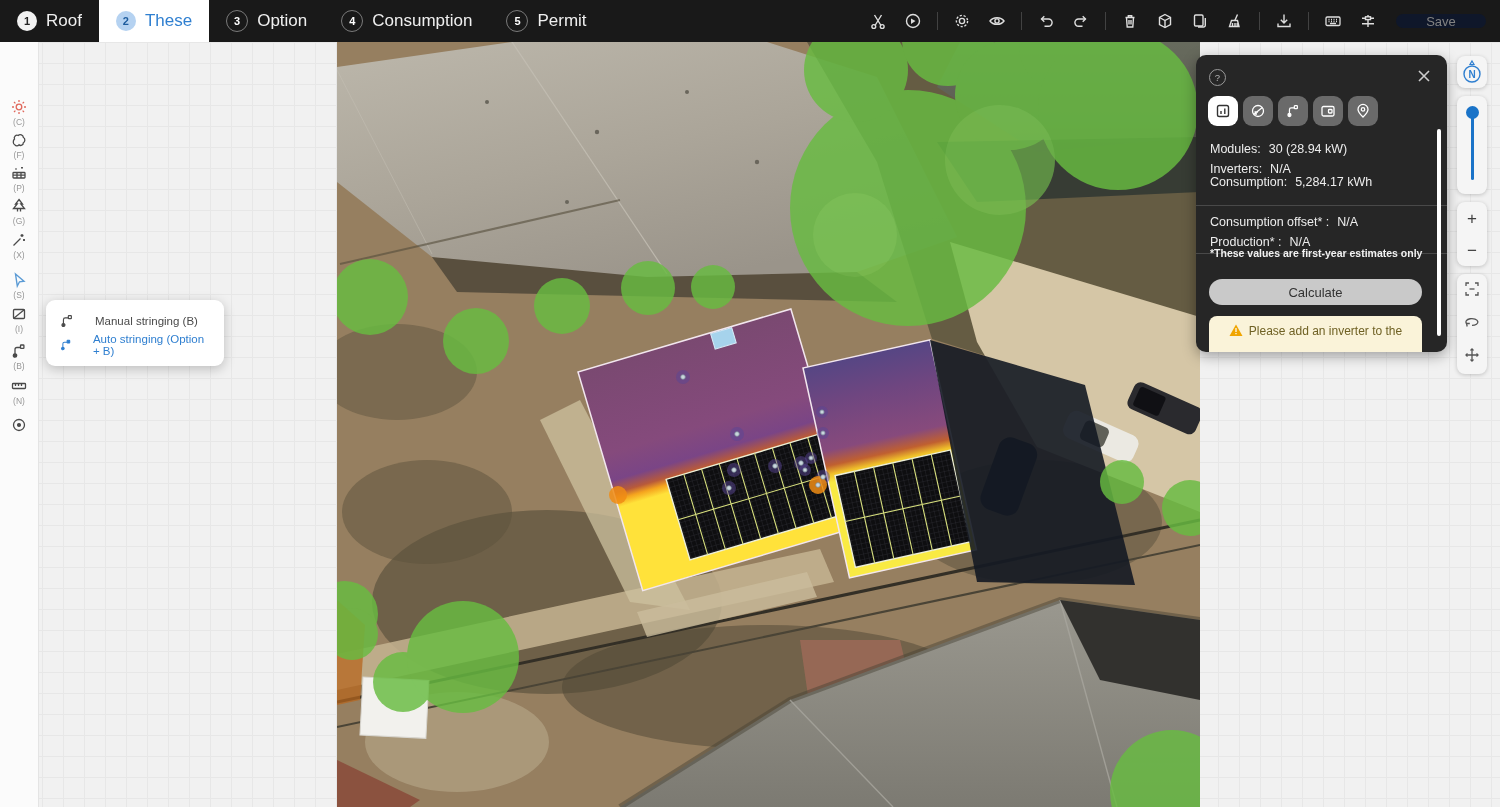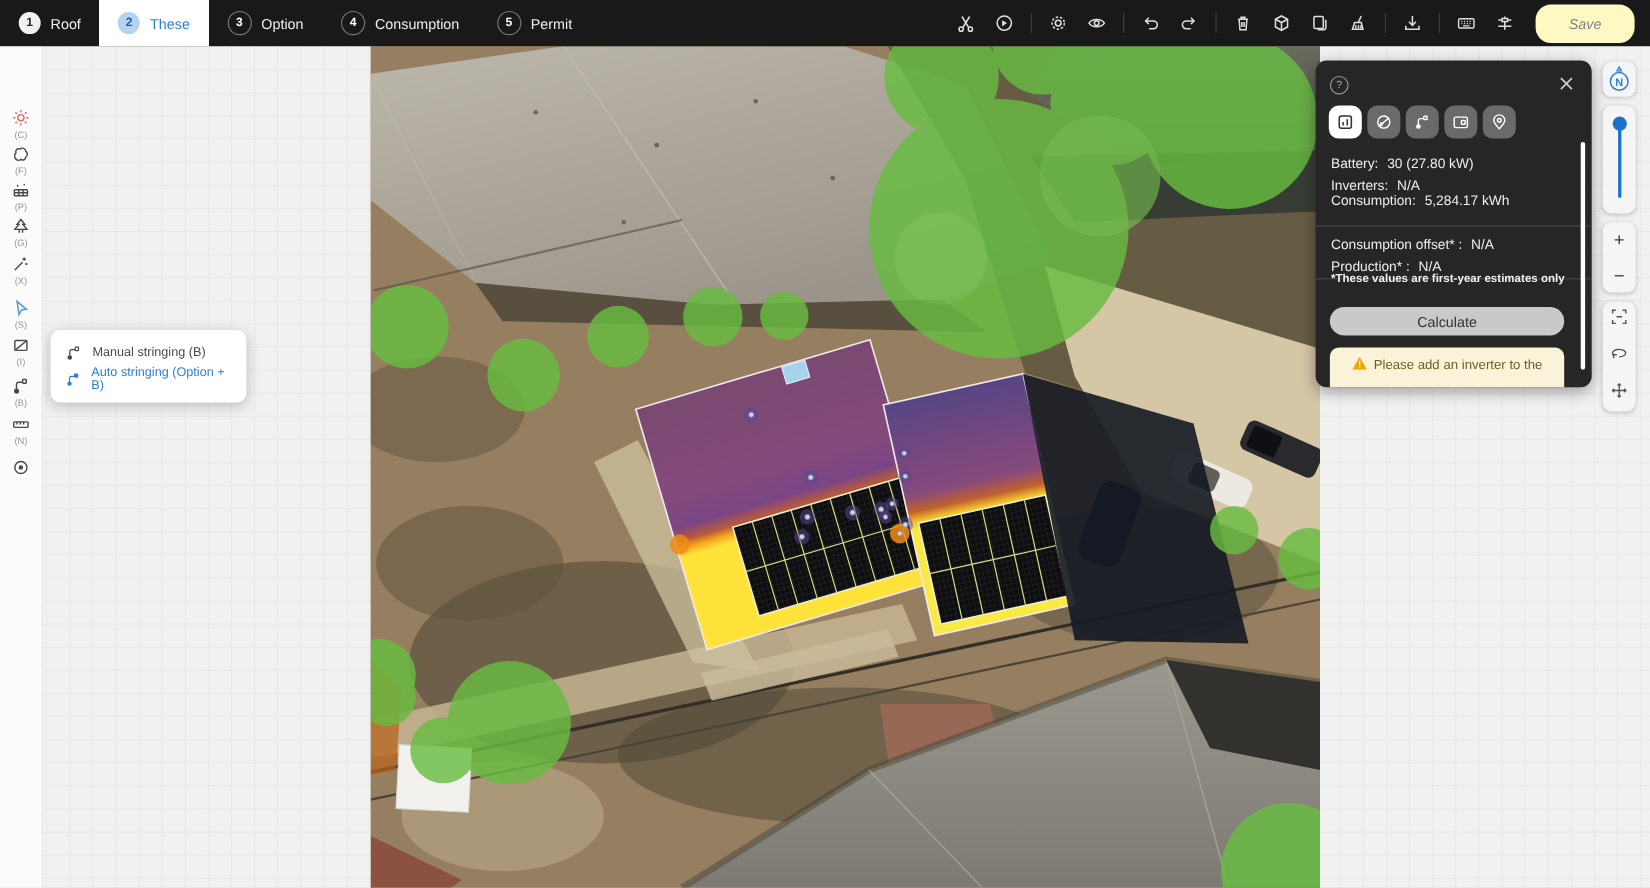--- a/index.html
+++ b/index.html
@@ -8,39 +8,39 @@
   body{background-image:
     linear-gradient(#e7e7e7 1px, transparent 1px),
     linear-gradient(90deg,#e7e7e7 1px, transparent 1px);
     background-size:21px 21px;}
   
   #topbar{position:absolute;left:0;top:0;width:1500px;height:42px;background:#191919;z-index:40;display:flex;align-items:stretch;}
   .tab{display:flex;align-items:center;gap:9px;padding:0 17px;cursor:pointer;}
   .tab .num{width:20px;height:20px;border-radius:50%;display:flex;align-items:center;justify-content:center;font-size:11px;font-weight:bold;}
   .tab.first .num{background:#f2f2f2;color:#222;}
   .tab.inactive .num{border:1.5px solid #7a7a7a;color:#fff;}
-  .tab .lbl{font-size:13px;color:#efefef;text-align:center;}
+  .tab .lbl{font-size:17px;color:#efefef;text-align:center;}
   .tab.active{background:#ffffff;}
   .tab.active .num{background:#b5d2f1;color:#1d5c9e;border:none;}
   .tab.active .lbl{color:#2f7fd0;}
   #toolbar{position:absolute;right:0;top:0;height:42px;display:flex;align-items:center;gap:13px;padding-right:14px;z-index:41;}
   .tbtn{width:22px;height:22px;display:flex;align-items:center;justify-content:center;cursor:pointer;}
   .tdiv{width:1px;height:18px;background:#424242;}
-  #save-btn{width:90px;height:35px;border-radius:14px;background:#fef9c3;color:#828282;font-size:13px;
-    display:flex;align-items:center;justify-content:center;margin-left:4px;cursor:default;font-style:italic;}
+  #save-btn{width:90px;height:14px;border-radius:14px;background:#0f172a;color:#828282;font-size:13px;
+    display:flex;align-items:center;justify-content:center;margin-left:4px;cursor:default;}
   
   #sidebar{position:absolute;left:0;top:42px;width:38px;height:765px;background:#fbfbfb;border-right:1px solid #e4e4e4;z-index:35;}
   .side-item{position:absolute;left:0;width:38px;display:flex;flex-direction:column;align-items:center;cursor:pointer;}
   .side-item .sc{font-size:8.5px;color:#979797;margin-top:1px;}
   
   #canvas{position:absolute;left:337px;top:42px;width:863px;height:765px;overflow:hidden;background:#967f60;z-index:5;}
   
   #string-menu{position:absolute;left:46px;top:300px;width:178px;background:#fff;border-radius:9px;
     box-shadow:0 3px 12px rgba(0,0,0,.22);z-index:30;padding:9px 0;}
-  .menu-row{display:flex;align-items:center;gap:9px;height:24px;padding:0 13px;cursor:pointer;font-size:11.5px;}
+  .menu-row{display:flex;align-items:center;gap:20px;height:24px;padding:0 13px;cursor:pointer;font-size:11.5px;}
   .menu-row.manual{color:#4a4a4a;}
   .menu-row.auto{color:#2f7fd0;}
   
   #panel{position:absolute;left:1196px;top:55px;width:251px;height:297px;background:#262626;border-radius:10px;
     box-shadow:0 4px 14px rgba(0,0,0,.35);z-index:30;overflow:hidden;color:#ededed;}
   #panel-help{position:absolute;left:13px;top:14px;width:15px;height:15px;border:1.2px solid #9a9a9a;border-radius:50%;
     color:#b5b5b5;font-size:9.5px;display:flex;align-items:center;justify-content:center;cursor:pointer;}
   #panel-close{position:absolute;right:14px;top:12px;width:18px;height:18px;cursor:pointer;}
   .ptabs{position:absolute;left:12px;top:41px;display:flex;gap:5px;}
   .ptab{width:30px;height:30px;border-radius:9px;background:#6a6a6a;display:flex;align-items:center;justify-content:center;cursor:pointer;}
@@ -486,22 +486,22 @@
         </svg>
     </div>
     <div class="ptab">
       <svg width="16" height="16" viewBox="0 0 16 16" fill="none" stroke="#fff" stroke-width="1.3">
           <path d="M8,14 C4.8,10.8 3,8.6 3,6.4 A5,5 0 0 1 13,6.4 C13,8.6 11.2,10.8 8,14 Z"></path>
           <circle cx="8" cy="6.4" r="1.7"></circle>
         </svg>
     </div>
   </div>
   <div class="stat-row" style="top:85px">
-    <span>Battery:</span>
-    <span>30 (27.80 kW)</span>
+    <span>Modules:</span>
+    <span>30 (28.94 kW)</span>
   </div>
   <div class="stat-row" style="top:105px">
     <span>Inverters:</span>
     <span>N/A</span>
   </div>
   <div class="stat-row" style="top:118px">
     <span>Consumption:</span>
     <span>5,284.17 kWh</span>
   </div>
   <div class="pdiv" style="top:150px"></div>

